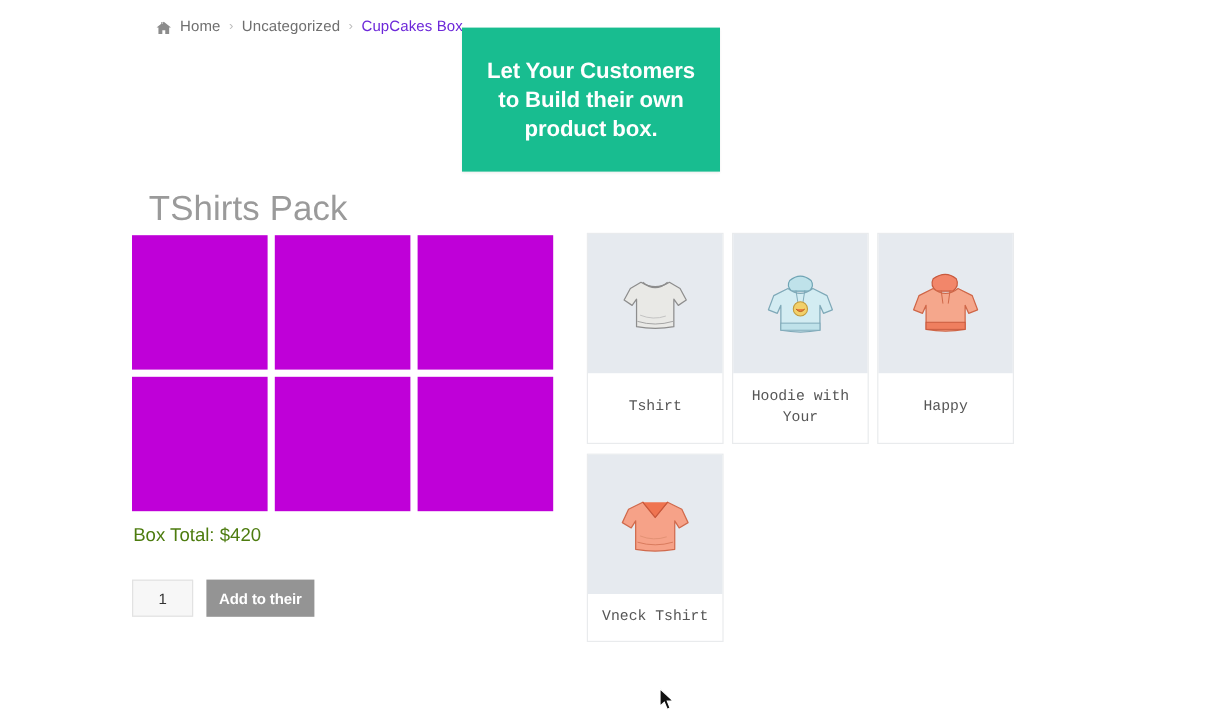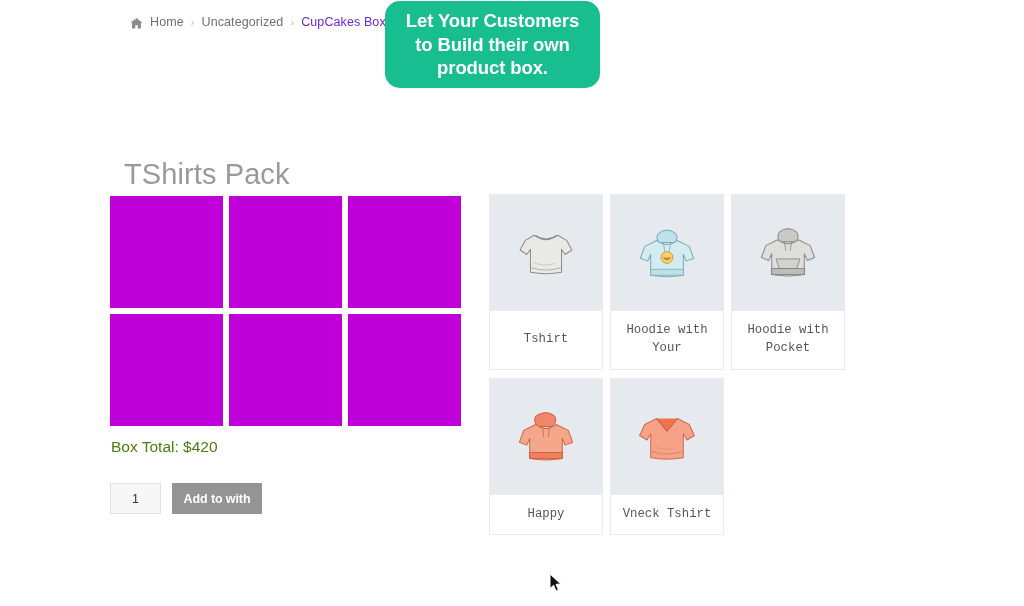--- a/index.html
+++ b/index.html
@@ -18,24 +18,24 @@
     display: flex; align-items: center; gap: 7px;
     font-size: 12.5px; color: #7d7d7d; letter-spacing: .1px;
   }
   .breadcrumb .home-ico { display:inline-block; width:13px; height:13px; position:relative; top:1px; }
   .breadcrumb a { color:#6f6f6f; text-decoration:none; }
   .breadcrumb .sep { color:#bcbcbc; font-size:11px; }
   .breadcrumb .crumb-current { color:#6d28d9; }
 
   
   .promo {
-    position: absolute; left: 385px; top: 1px;
-    width: 215px; height: 87px;
+    position: absolute; left: 385px; top: 23px;
+    width: 215px; height: 120px;
     background: #18bd90;
-    border-radius: 15px;
+    border-radius: 0;
     display: flex; align-items: center; justify-content: center;
     box-shadow: 0 1px 2px rgba(0,0,0,.07);
   }
   .promo-text {
     color: #ffffff; font-weight: bold; font-size: 18.5px;
     line-height: 1.28; text-align: center; letter-spacing: -.1px;
     padding: 0 10px;
   }
 
   
@@ -148,21 +148,21 @@
     <div class="slot"></div>
     <div class="slot"></div>
     <div class="slot"></div>
     <div class="slot"></div>
   </div>
 
   <div class="box-total">Box Total: $420</div>
 
   <div class="cart-row">
     <input class="qty-input" type="text" value="1" style="">
-    <button class="add-cart-btn">Add to with</button>
+    <button class="add-cart-btn">Add to their</button>
   </div>
 
   <div class="products">
 
     <div class="pcard">
       <div class="thumb">
         <svg width="74" height="74" viewBox="0 0 100 100">
           <path d="M34 26 L22 33 L15 46 L24 52 L29 45 L29 76 Q50 80 71 76 L71 45 L76 52 L85 46 L78 33 L66 26 Q50 36 34 26 Z" fill="#e9e9e6" stroke="#8d8d8d" stroke-width="1.4" stroke-linejoin="round"></path>
           <path d="M36 26 Q50 38 64 26" fill="none" stroke="#8d8d8d" stroke-width="1.4"></path>
           <path d="M30 70 Q50 76 70 70" fill="none" stroke="#a3a3a3" stroke-width="1.1"></path>
@@ -179,32 +179,20 @@
           <path d="M36 33 L20 41 L14 57 L24 61 L28 52 L28 80 Q50 84 72 80 L72 52 L76 61 L86 57 L80 41 L64 33 Q50 44 36 33 Z" fill="#d3ecf2" stroke="#7fa9b8" stroke-width="1.4" stroke-linejoin="round"></path>
           <path d="M45 35 L47 48 M55 35 L53 48" stroke="#7fa9b8" stroke-width="1.1" fill="none"></path>
           <circle cx="50" cy="56" r="8" fill="#f2d06a" stroke="#c29a3a" stroke-width="1.2"></circle>
           <path d="M45 56 Q50 62 55 56" fill="#e8823c" stroke="#b4561f" stroke-width="1"></path>
           <rect x="28" y="72" width="44" height="8" fill="#bfe2ea" stroke="#7fa9b8" stroke-width="1.1"></rect>
         </svg>
       </div>
       <div class="pname">Hoodie with Your</div>
     </div>
 
-    <div class="pcard">
-      <div class="thumb">
-        <svg width="74" height="74" viewBox="0 0 100 100">
-          <path d="M38 22 Q50 12 62 22 Q66 29 60 35 L40 35 Q34 29 38 22 Z" fill="#c9c9c6" stroke="#7e7e7e" stroke-width="1.3"></path>
-          <path d="M36 32 L20 40 L14 56 L24 60 L28 51 L28 79 Q50 83 72 79 L72 51 L76 60 L86 56 L80 40 L64 32 Q50 43 36 32 Z" fill="#dededb" stroke="#8a8a8a" stroke-width="1.4" stroke-linejoin="round"></path>
-          <path d="M45 34 L47 47 M55 34 L53 47" stroke="#8a8a8a" stroke-width="1.1" fill="none"></path>
-          <path d="M34 58 L66 58 L62 71 L38 71 Z" fill="#d2d2cf" stroke="#8a8a8a" stroke-width="1.2"></path>
-          <rect x="28" y="71" width="44" height="8" fill="#bdbdba" stroke="#7e7e7e" stroke-width="1.1"></rect>
-        </svg>
-      </div>
-      <div class="pname">Hoodie with Pocket</div>
-    </div>
 
     <div class="pcard row2">
       <div class="thumb">
         <svg width="74" height="74" viewBox="0 0 100 100">
           <path d="M36 22 Q50 12 62 22 Q66 30 58 36 L40 36 Q32 30 36 22 Z" fill="#f2866a" stroke="#c85a3e" stroke-width="1.3"></path>
           <path d="M36 33 L20 41 L14 57 L24 61 L28 52 L28 79 Q50 83 72 79 L72 52 L76 61 L86 57 L80 41 L64 33 Q50 44 36 33 Z" fill="#f5a78c" stroke="#cf6647" stroke-width="1.4" stroke-linejoin="round"></path>
           <path d="M45 35 L47 50 M55 35 L53 50" stroke="#cf6647" stroke-width="1.1" fill="none"></path>
           <rect x="28" y="71" width="44" height="8" fill="#ef7f5f" stroke="#c85a3e" stroke-width="1.1"></rect>
         </svg>
       </div>

